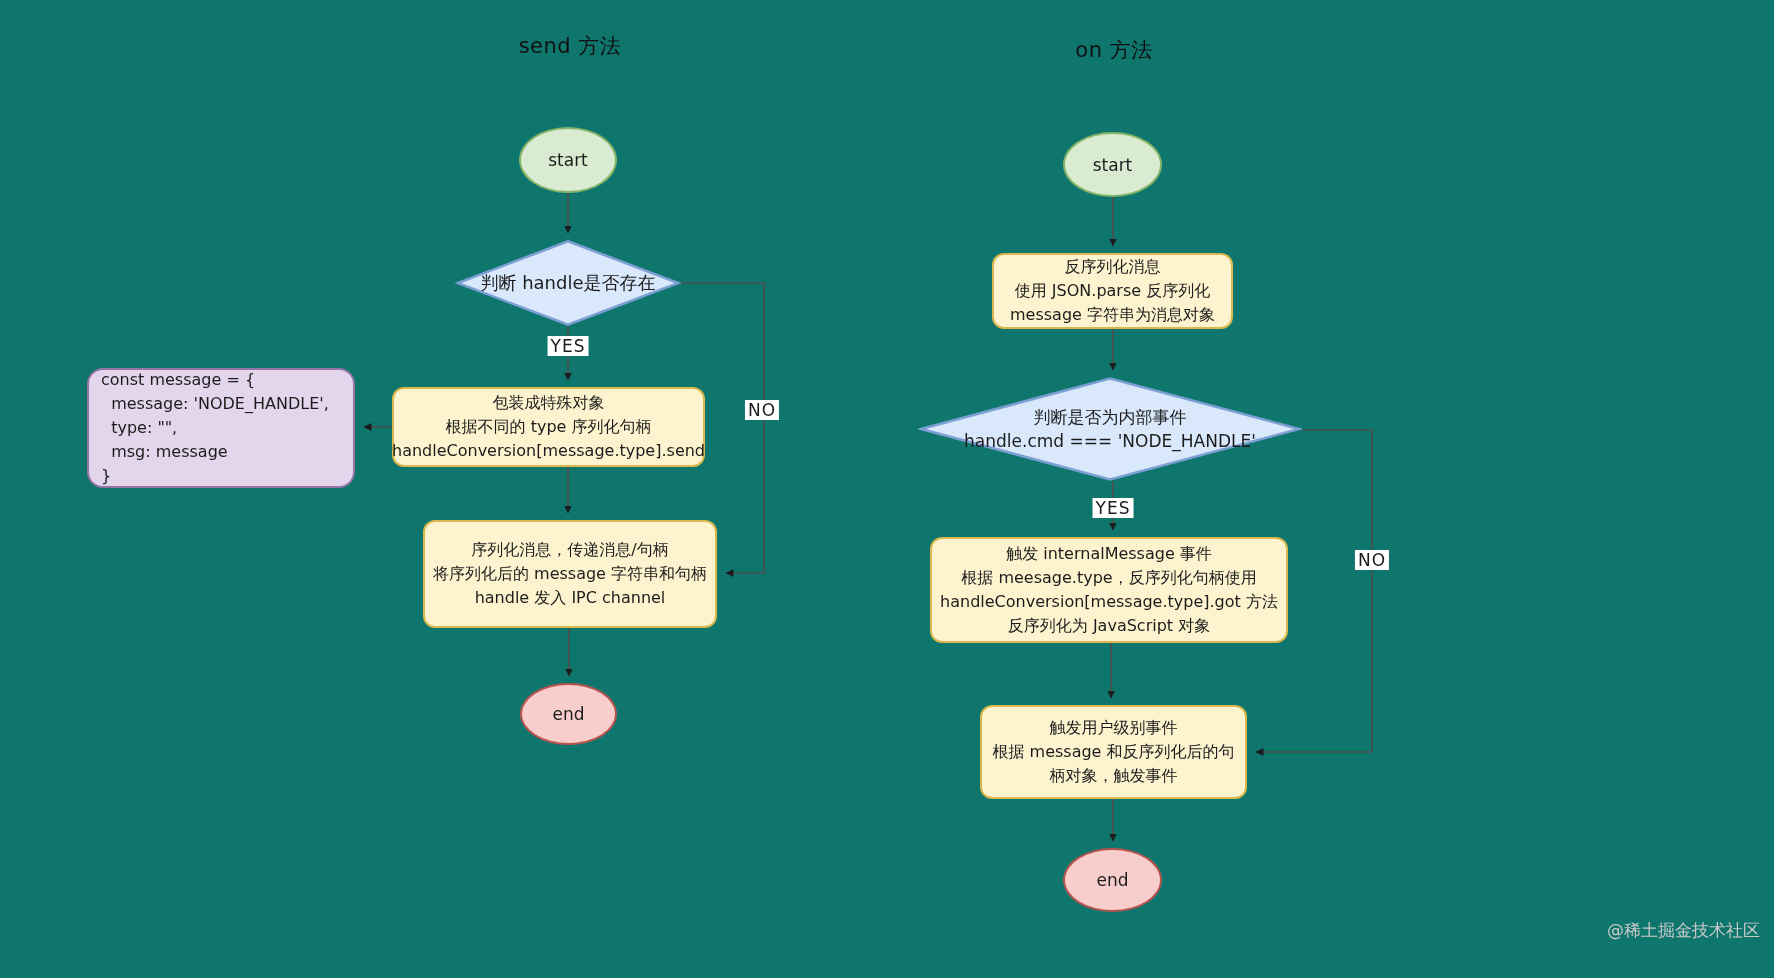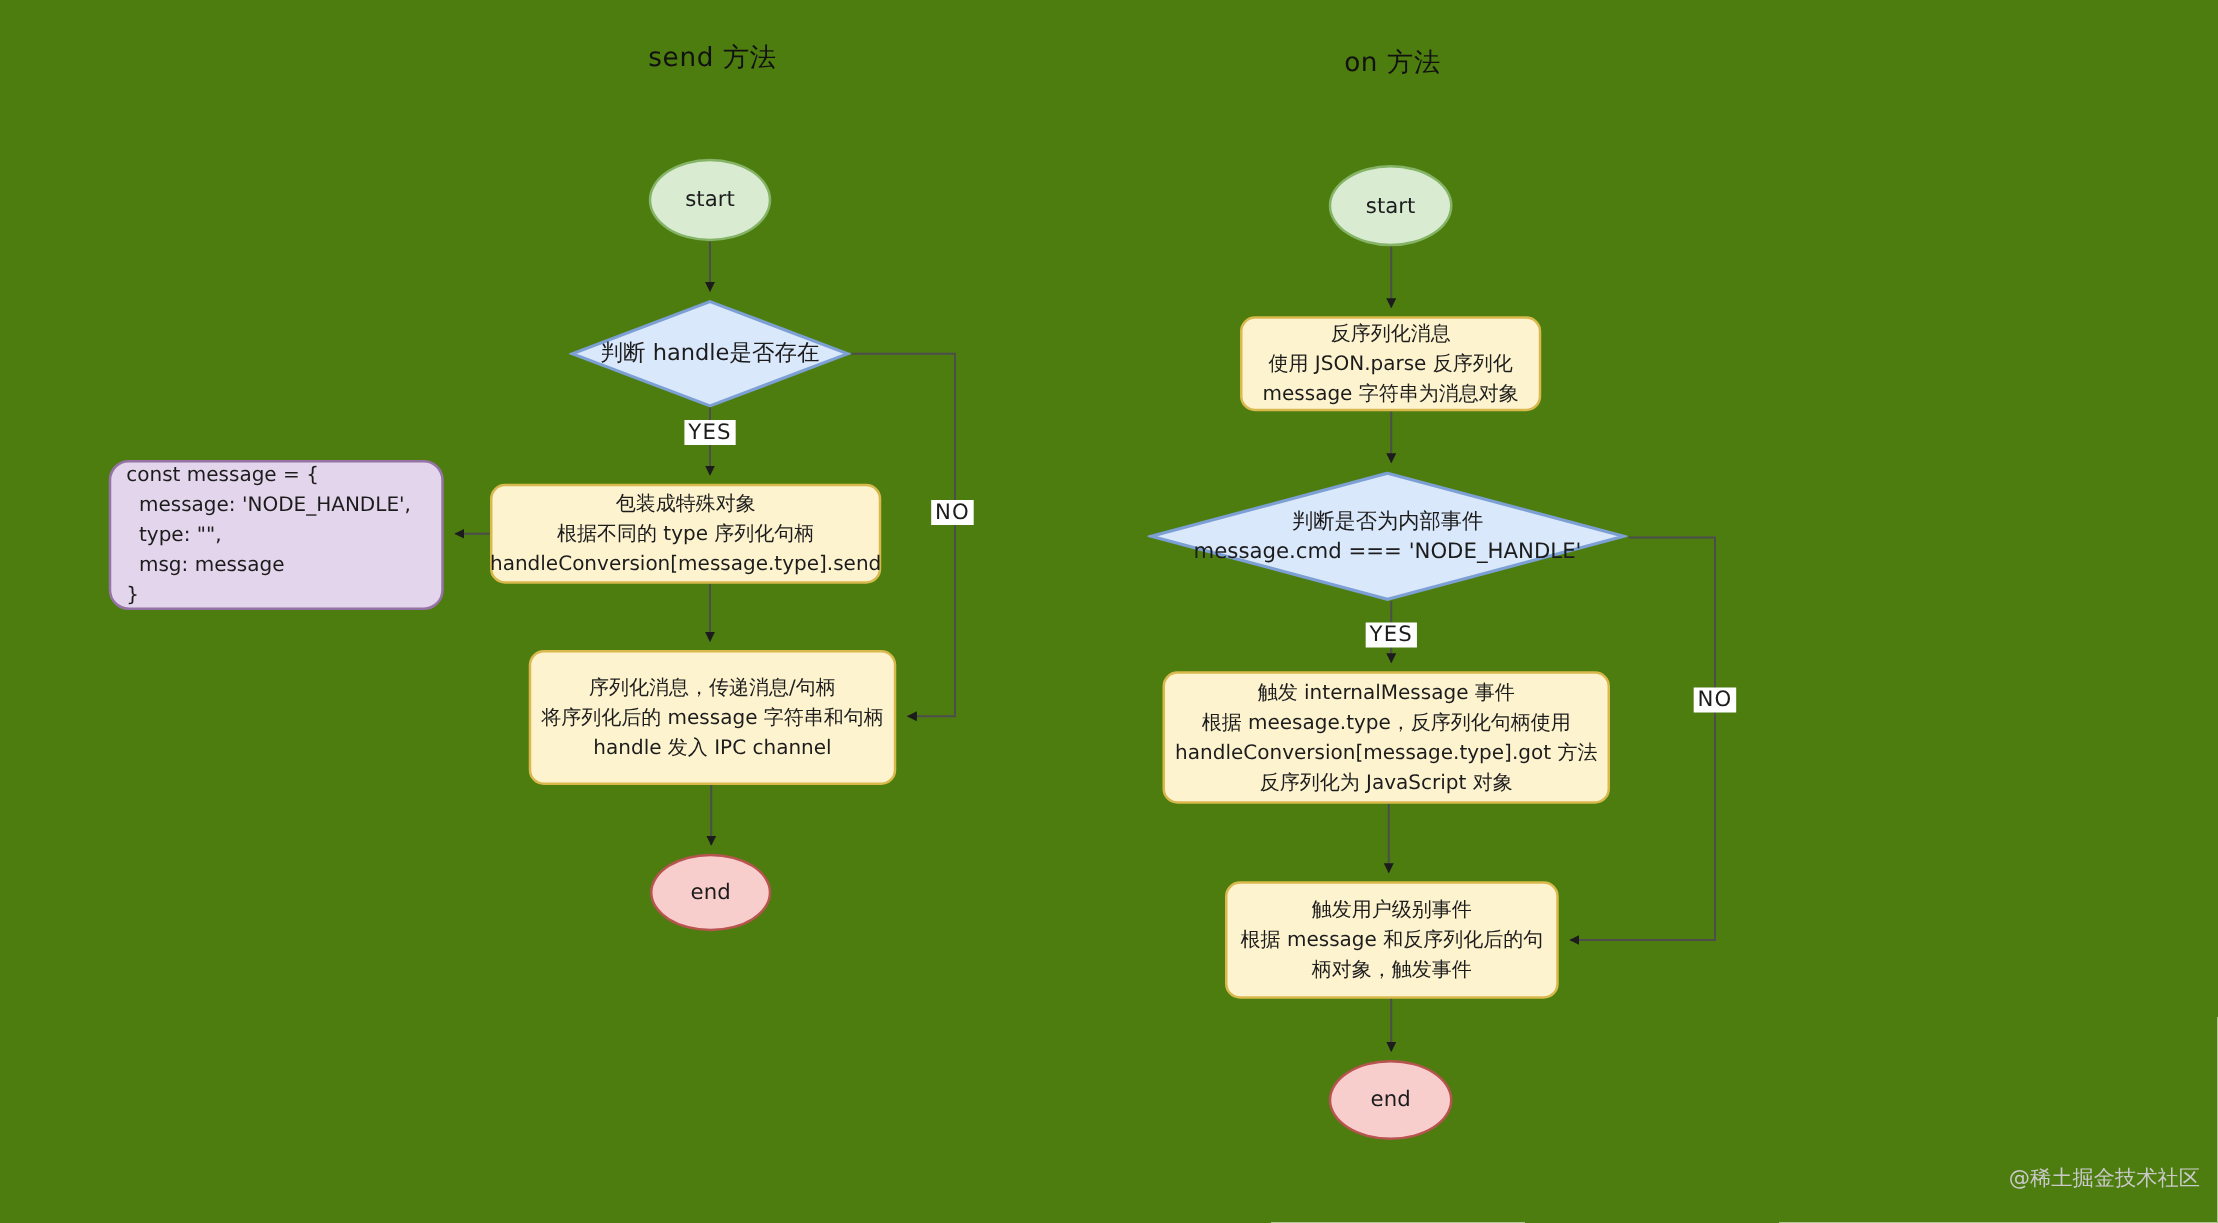--- a/index.html
+++ b/index.html
@@ -5,21 +5,21 @@
   html, body {
     margin: 0;
     padding: 0;
     background: #ffffff;
     font-family: "DejaVu Sans", "Liberation Sans", sans-serif;
   }
   .canvas {
     position: relative;
     width: 1774px;
     height: 978px;
-    background: #4d7c0f;
+    background: #0f766e;
     overflow: hidden;
     color: #1f1f1f;
   }
   .connector-layer {
     position: absolute;
     left: 0; top: 0;
     width: 1774px;
     height: 978px;
     pointer-events: none;
   }
@@ -92,21 +92,21 @@
     transform: translate(-50%, -50%);
     background: #ffffff;
     padding: 0 3px;
     font-size: 17px;
     letter-spacing: 1px;
     color: #1c1c1c;
   }
   .watermark {
     position: absolute;
     right: 14px;
-    bottom: 24px;
+    bottom: 36px;
     font-size: 17px;
     color: #c9c9c9;
   }
 </style>
 </head>
 <body>
 
 <div class="canvas">
 
   <svg class="connector-layer" viewBox="0 0 1774 978" xmlns="http://www.w3.org/2000/svg">
@@ -182,21 +182,21 @@
     <span class="node-text">反序列化消息
 使用 JSON.parse 反序列化
 message 字符串为消息对象</span>
   </div>
 
   <div class="node diamond" style="left:918px; top:377px; width:384px; height:104px;">
     <svg viewBox="0 0 100 100" preserveAspectRatio="none">
       <polygon points="50,1.5 99.2,50 50,98.5 0.8,50" fill="#dae8fc" stroke="#7c9fd4" stroke-width="2.5" vector-effect="non-scaling-stroke"></polygon>
     </svg>
     <span class="node-text" style="font-size:17px;">判断是否为内部事件
-message.cmd === 'NODE_HANDLE'</span>
+handle.cmd === 'NODE_HANDLE'</span>
   </div>
 
   <div class="edge-label" style="left:1113px; top:508px;">YES</div>
 
   <div class="node process" style="left:930px; top:537px; width:358px; height:106px;">
     <span class="node-text">触发 internalMessage 事件
 根据 meesage.type，反序列化句柄使用
 handleConversion[message.type].got 方法
 反序列化为 JavaScript 对象</span>
   </div>

